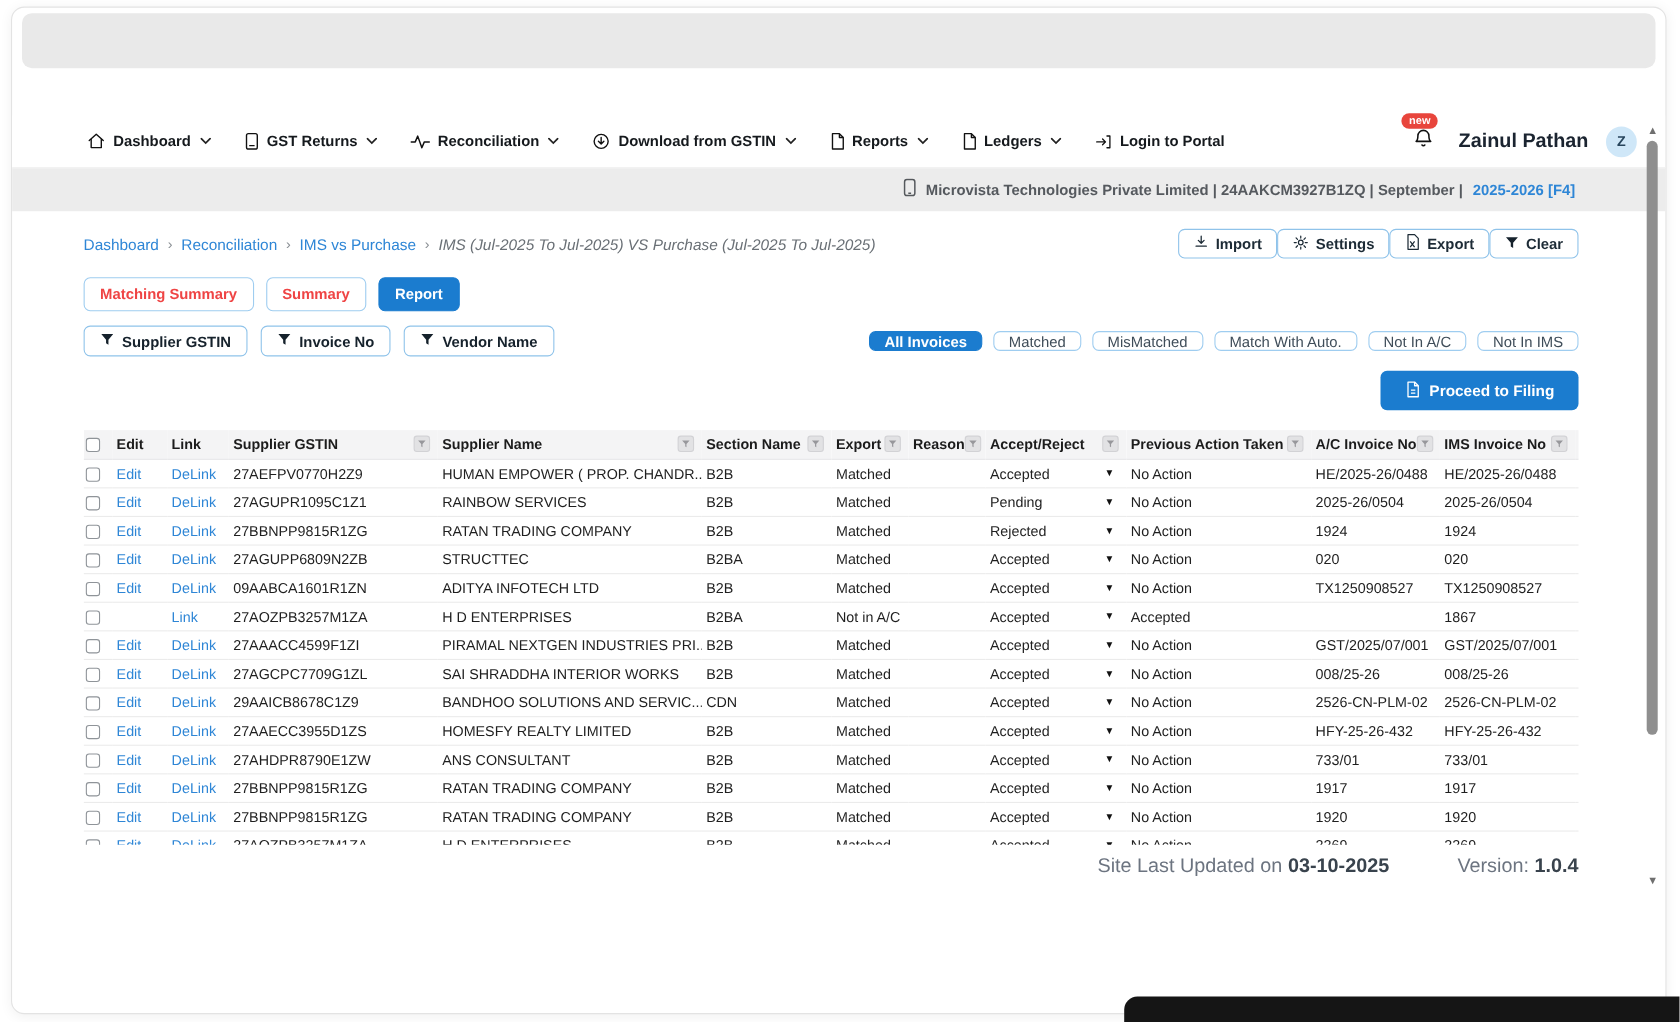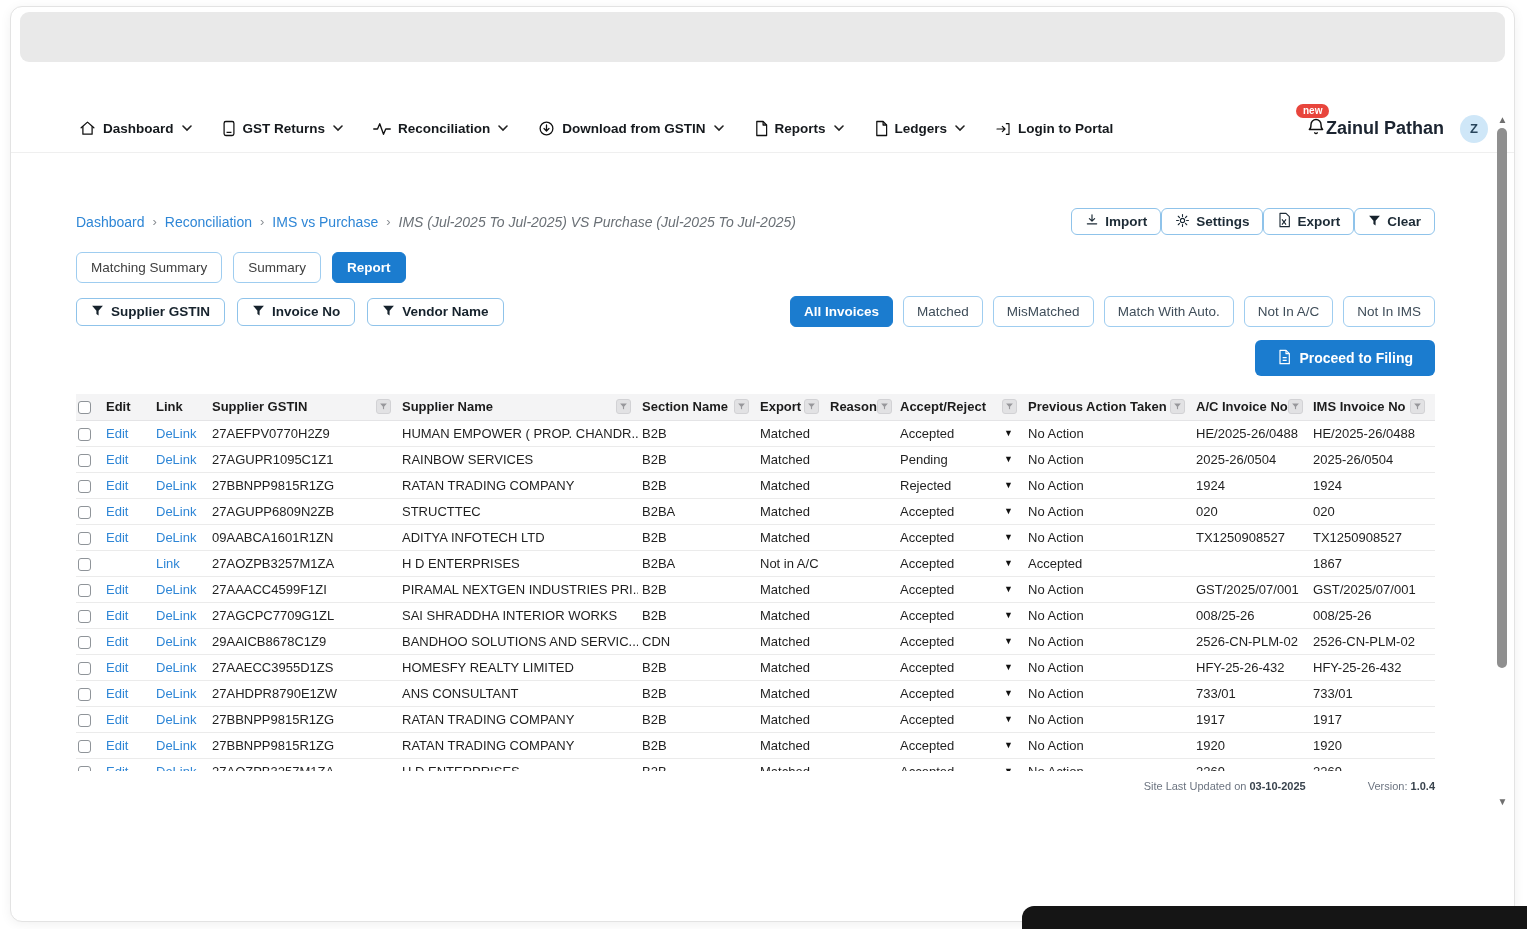--- a/index.html
+++ b/index.html
@@ -17,21 +17,21 @@
   
   .navbar { position:absolute; left:0; right:0; top:98px; height:48px;
     display:flex; align-items:center; padding:0 26px 0 68px;
     border-bottom:1px solid #efefef; background:#fff; }
   .nav-item { display:flex; align-items:center; gap:7px; margin-right:30px;
     cursor:pointer; white-space:nowrap; }
   .nicon { display:flex; align-items:center; }
   .nlabel { font-size:13.5px; font-weight:600; color:#15191d; }
   .chev { display:flex; align-items:center; margin-left:1px; }
   .nav-right { margin-left:auto; display:flex; align-items:center; }
-  .bell-wrap { position:relative; display:flex; }
+  .bell-wrap { position:relative; margin-right:22px; display:flex; }
   .new-badge { position:absolute; top:-13px; left:-10px; background:#e8453c; color:#fff;
     font-size:10px; font-weight:700; padding:1.5px 7px; border-radius:9px; }
   .user-name { font-size:18px; font-weight:600; color:#1b2430; margin-right:16px; }
   .avatar { width:28px; height:28px; border-radius:50%; background:#cfe7f8; color:#27455c;
     font-size:13px; font-weight:700; display:flex; align-items:center; justify-content:center; }
 
   
   .company-bar { position:absolute; left:0; right:0; top:146px; height:39px;
     background:#ececec; display:flex; align-items:center; justify-content:flex-end;
     padding-right:82px; gap:9px; }
@@ -47,41 +47,41 @@
   .crumb-sep { color:#8a8f94; font-size:13px; }
   .crumb-current { color:#6a7076;font-style:italic; }
   .toolbar { display:flex; }
   .tbtn { height:27px; display:flex; align-items:center; gap:6px; padding:0 13px;
     background:#fff; border:1.5px solid #8fc3ea; border-radius:6px; cursor:pointer;
     font-size:13.5px; font-weight:600; color:#1d2b36; white-space:nowrap; }
 
   .tabs-row { margin-top:17px; display:flex; justify-content:space-between; align-items:center; }
   .view-tabs { display:flex; gap:11px; }
   .vtab { height:31px; display:flex; align-items:center; padding:0 14px; background:#fff;
-    border:1.5px solid #9fcdf0; border-radius:6px; font-size:13.5px; font-weight:400;
-    color:#404040; cursor:pointer; white-space:nowrap; }
+    border:1.5px solid #9fcdf0; border-radius:6px; font-size:13.5px; font-weight:700;
+    color:#ef4444; cursor:pointer; white-space:nowrap; }
   .vtab.active { background:#1b7ccf; border-color:#1b7ccf; color:#fff; font-weight:600; }
   .bulk-area { display:flex; align-items:center; }
   .bulk-label { font-size:14px; font-weight:700; color:#1b2430; margin-right:12px; }
   .toggle { width:40px; height:21px; background:#dfdfdf; border-radius:11px; position:relative;
     cursor:pointer; margin-right:38px; }
   .knob { position:absolute; left:2px; top:2px; width:17px; height:17px; border-radius:50%;
     background:#fff; box-shadow:0 1px 2px rgba(0,0,0,.3); }
   .actions-label { font-size:14px; font-weight:700; color:#1b2430; margin-right:14px; }
   .actions-select { width:146px; height:30px; border:1px solid #3a3a3a; border-radius:6px;
     display:flex; align-items:center; justify-content:space-between; padding:0 10px;
     font-size:13px; color:#9aa0a6; cursor:pointer; background:#fff; }
 
   .filter-row { margin-top:13px; display:flex; justify-content:space-between; align-items:center; }
   .chips { display:flex; gap:12px; }
   .chip { height:28px; display:flex; align-items:center; gap:7px; padding:0 14px;
     background:#fff; border:1.5px solid #8fc3ea; border-radius:6px; cursor:pointer;
     font-size:13.5px; font-weight:600; color:#16222c; white-space:nowrap; }
   .inv-tabs { display:flex; gap:10px; }
-  .itab { height:31px; display:flex; align-items:center; padding:0 13px; background:#fff;
+  .itab { height:18px; display:flex; align-items:center; padding:0 13px; background:#fff;
     border:1.5px solid #9fcdf0; border-radius:6px; font-size:13.5px; font-weight:500;
     color:#3f4d59; cursor:pointer; white-space:nowrap; }
   .itab.active { background:#1b7ccf; border-color:#1b7ccf; color:#fff; font-weight:600; }
 
   .proceed-row { margin-top:13px; display:flex; justify-content:flex-end; }
   .proceed-btn { height:36px; display:flex; align-items:center; gap:8px; padding:0 22px;
     background:#1b7ccf; border:none; border-radius:6px; color:#fff; font-size:14px;
     font-weight:700; cursor:pointer; font-family:inherit; }
 
   
@@ -98,21 +98,21 @@
   td { font-size:13px; color:#1f1f1f; padding:0 4px; overflow:hidden; white-space:nowrap; }
   .ck-col { padding-left:2px; }
   .ckbox { display:inline-block; width:13px; height:13px; border:1.5px solid #8f9499;
     border-radius:3px; background:#fff; vertical-align:middle; cursor:pointer; }
   .lnk { color:#2e86d6; cursor:pointer; text-decoration:none; font-weight:500; }
   .ar { display:flex; align-items:center; justify-content:space-between; padding-right:7px; }
   .caret { font-size:9px; color:#111; }
 
   
   .footer-row { margin-top:9px; display:flex; justify-content:flex-end; gap:62px;
-    font-size:11px; color:#6c7480; }
+    font-size:18px; color:#6c7480; }
   .footer-row b { color:#39434d; font-weight:700; }
 
   
   .v-scrollbar { position:absolute; right:5px; top:100px; width:13px; height:712px; }
   .sb-arrow { position:absolute; left:0; width:13px; text-align:center; color:#6f6f6f;
     font-size:10px; line-height:10px; cursor:pointer; }
   .sb-thumb { position:absolute; left:1px; top:21px; width:10px; height:540px;
     background:#8f8f8f; border-radius:5px; cursor:pointer; }
 
   .bottom-bar { position:absolute; left:1022px; top:906px; width:505px; height:23px;
@@ -223,20 +223,28 @@
         <span><svg width="20" height="20" viewBox="0 0 24 24" fill="none" stroke="#111" stroke-width="1.7" stroke-linecap="round" stroke-linejoin="round">
               <path d="M6 9a6 6 0 0 1 12 0c0 5 2 6 2 6H4s2-1 2-6"></path>
               <path d="M10.5 19a1.8 1.8 0 0 0 3 0"></path>
             </svg></span>
       </span>
       <span class="user-name">Zainul Pathan</span>
       <span class="avatar">Z</span>
     </div>
   </div>
 
+  <div class="company-bar">
+    <span><svg width="12" height="17" viewBox="0 0 14 20" fill="none" stroke="#54585c" stroke-width="1.6">
+          <rect x="1.5" y="1.5" width="11" height="17" rx="2.5"></rect>
+          <path d="M5.5 16h3"></path>
+        </svg></span>
+    <span class="company-text">Microvista Technologies Private Limited | 24AAKCM3927B1ZQ | September |</span>
+    <span class="company-fy">2025-2026 [F4]</span>
+  </div>
 
   <div class="content">
 
     <div class="crumb-row">
       <div class="breadcrumb">
         <span class="crumb-link">Dashboard</span>
         <span class="crumb-sep">›</span>
         <span class="crumb-link">Reconciliation</span>
         <span class="crumb-sep">›</span>
         <span class="crumb-link">IMS vs Purchase</span>

